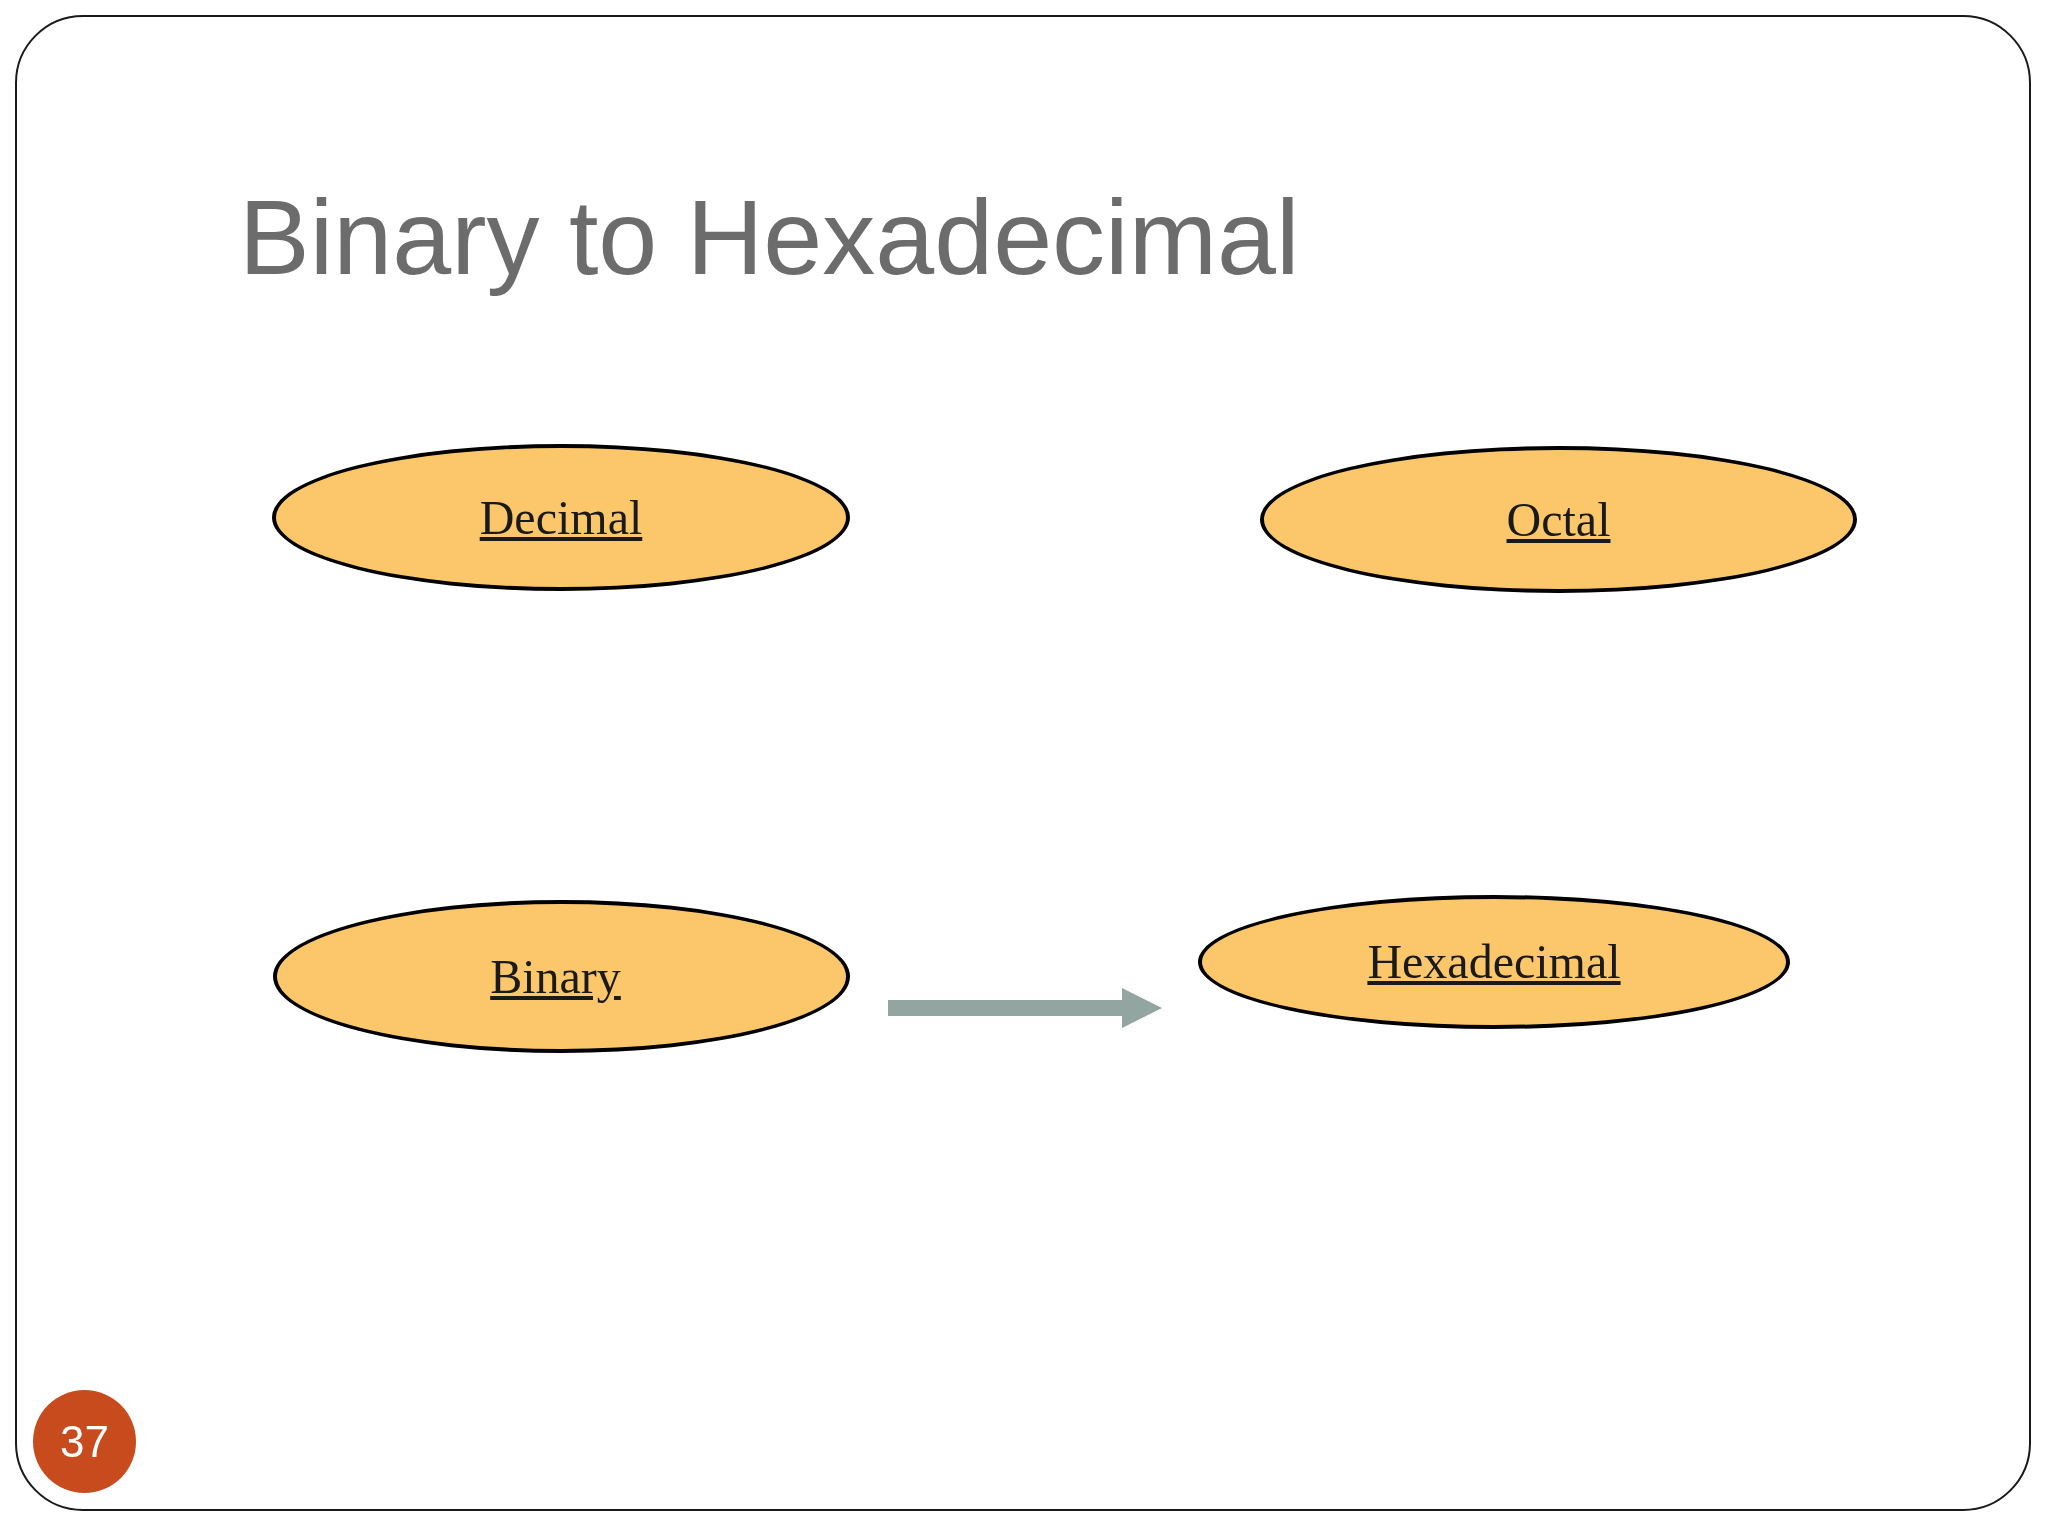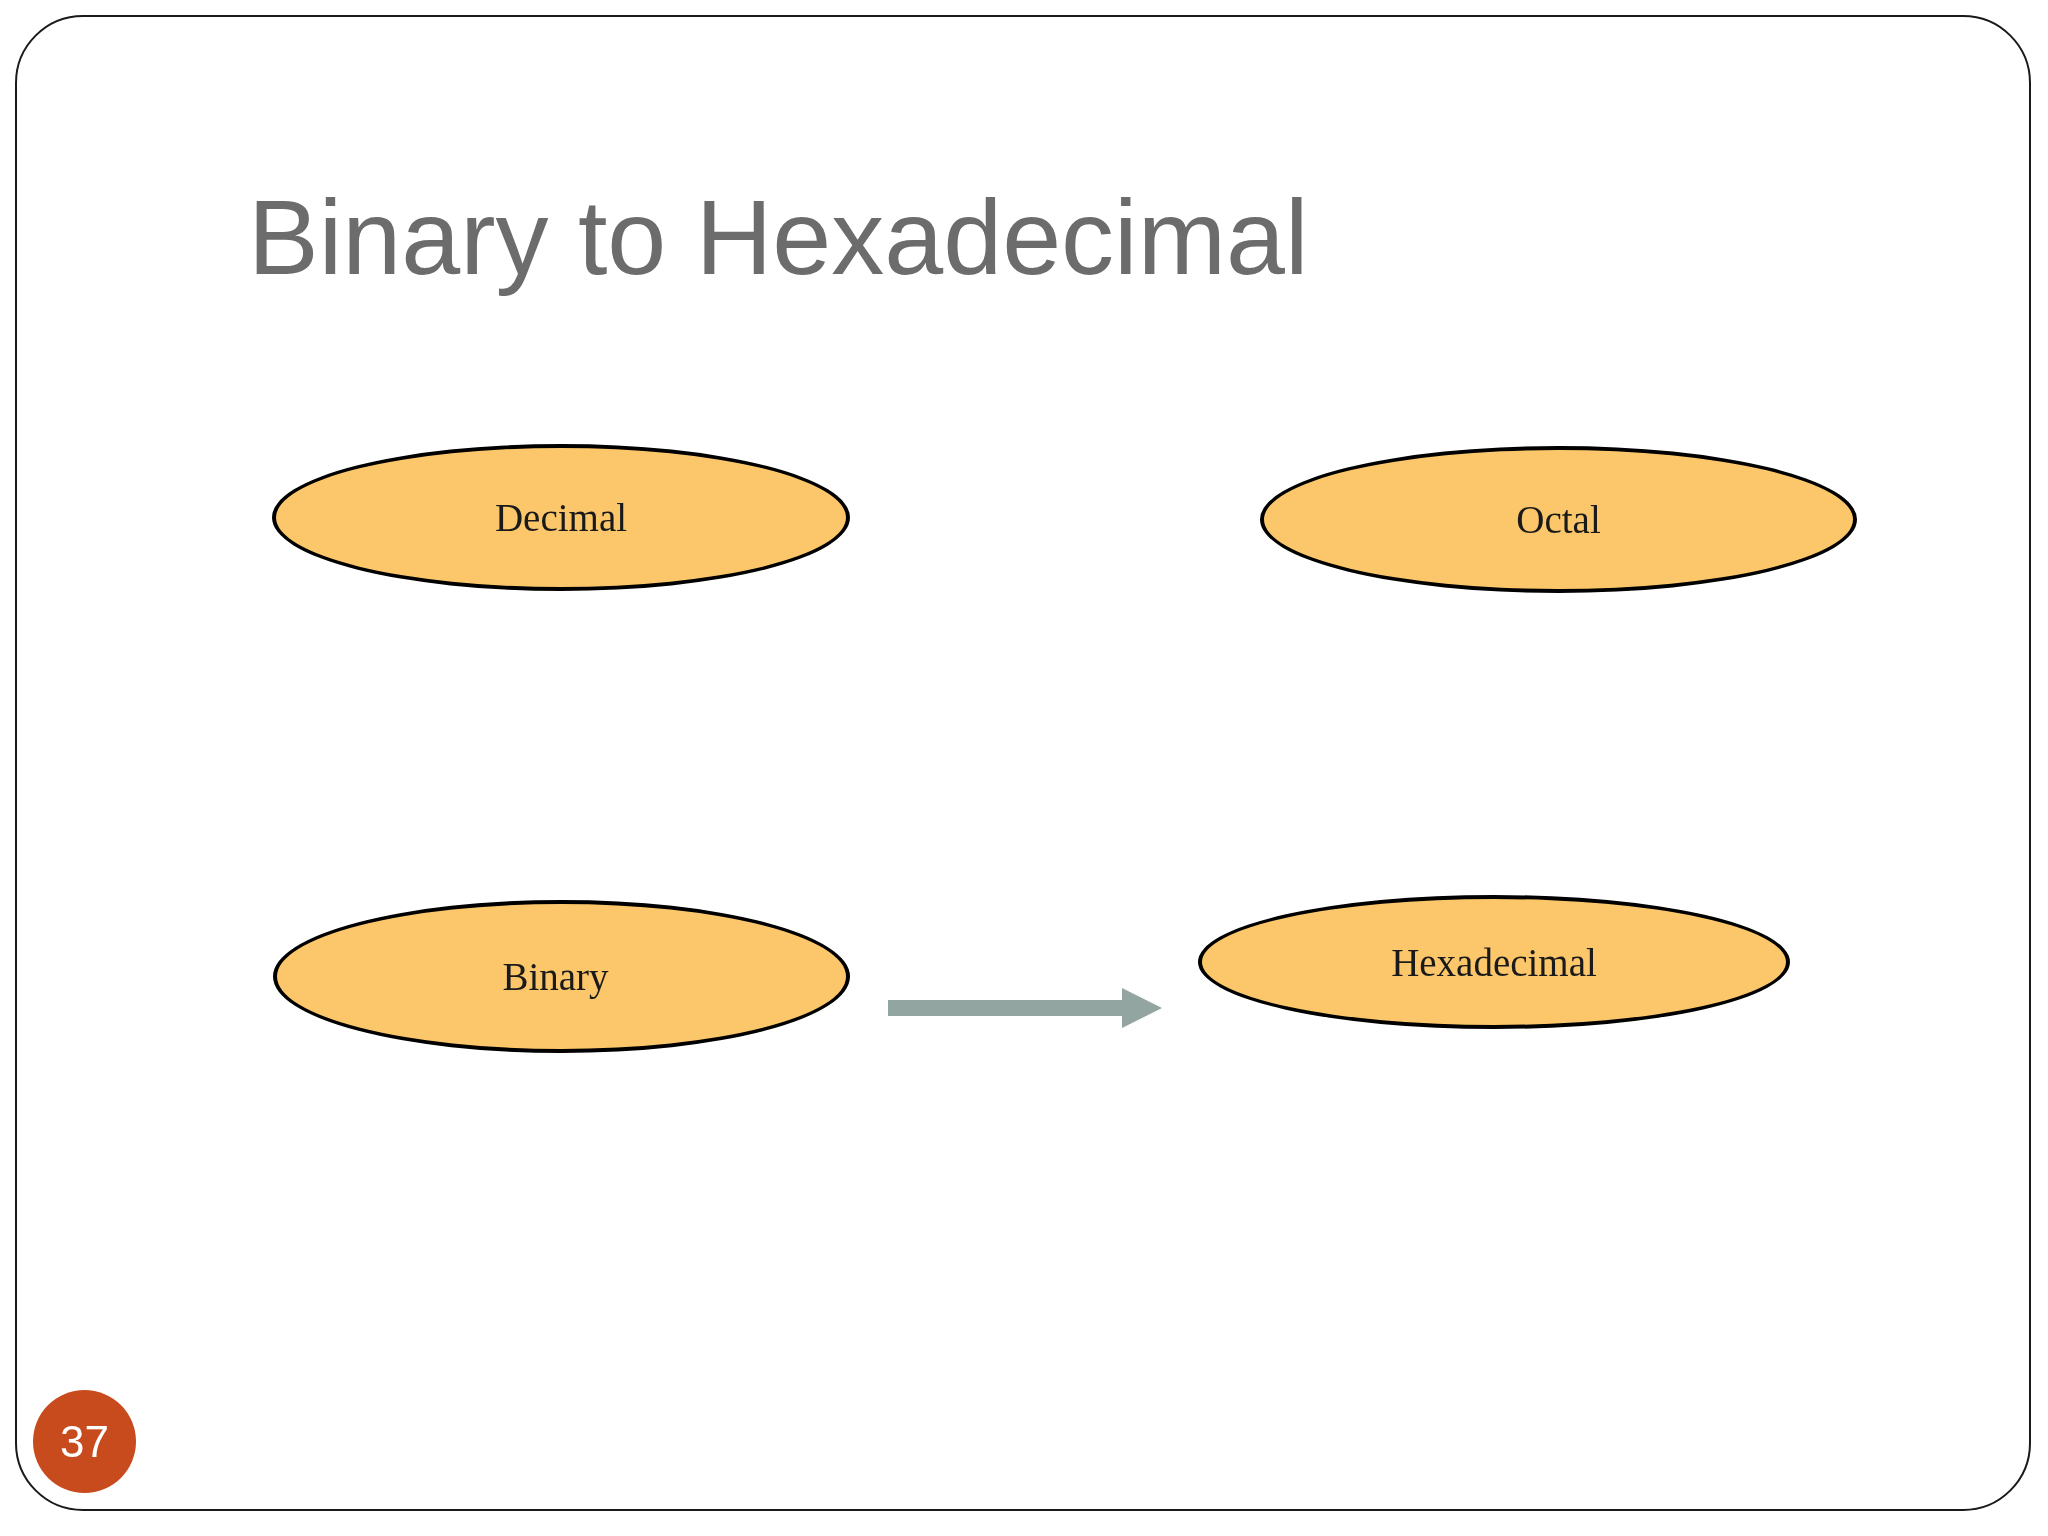--- a/index.html
+++ b/index.html
@@ -13,37 +13,38 @@
     background:var(--background,#ffffff);
   }
   
   .slide-frame{
     position:absolute;left:15px;top:15px;width:2016px;height:1496px;
     border:2.5px solid var(--slide-border,#1a1a1a);
     border-radius:68px;
     box-sizing:border-box;
   }
   .slide-title{
-    position:absolute;left:248px;top:184px;
+    position:absolute;left:239px;top:184px;
     font-size:106px;line-height:1.0;letter-spacing:0px;
     color:var(--title-text,#6c6c6c);
     white-space:nowrap;
   }
   .node{
     position:absolute;
     background:var(--node-fill,#fbc76a);
     border:4px solid var(--node-stroke,#000000);
     border-radius:50%;
     box-sizing:border-box;
     display:flex;align-items:center;justify-content:center;
   }
   .node-label{
     font-family:"Liberation Serif",serif;
-    font-size:39px;color:#1a1a1a;line-height:1;
+    font-size:48px;color:#1a1a1a;line-height:1;
     white-space:nowrap;
+    text-decoration:underline;
   }
   .node-decimal{left:272px;top:444px;width:578px;height:147px;}
   .node-octal{left:1260px;top:446px;width:597px;height:147px;}
   .node-binary{left:273px;top:900px;width:577px;height:153px;}
   .node-hexadecimal{left:1198px;top:895px;width:592px;height:134px;}
   .node-binary .node-label{transform:translateX(-6px);}
   .arrow-wrap{
     position:absolute;left:888px;top:985px;width:276px;height:46px;
   }
   .arrow-wrap svg{display:block;width:276px;height:46px;}

